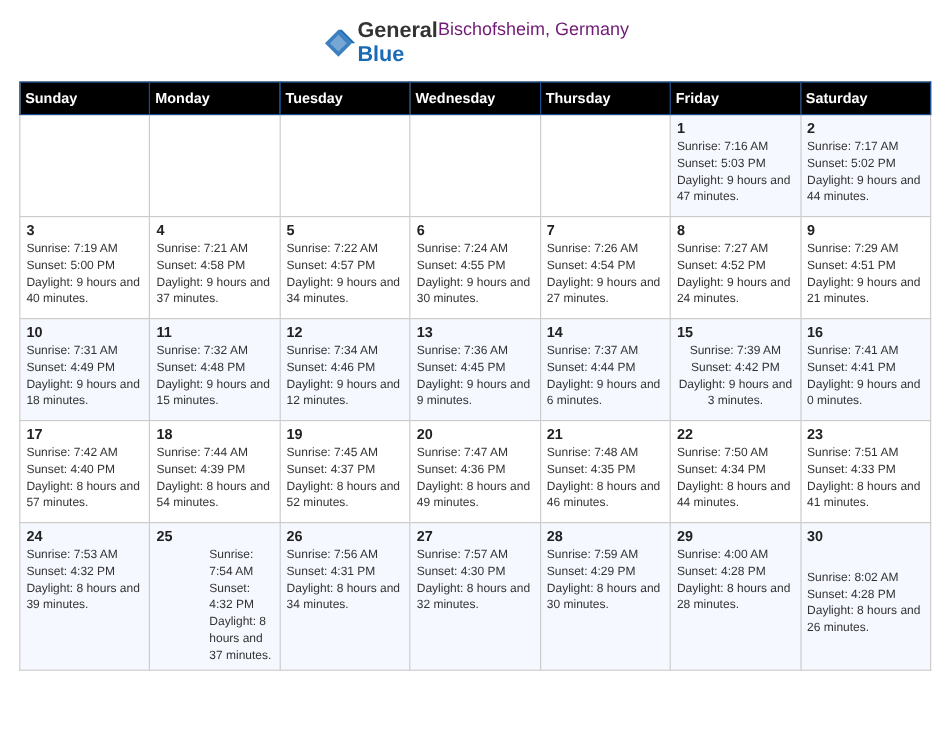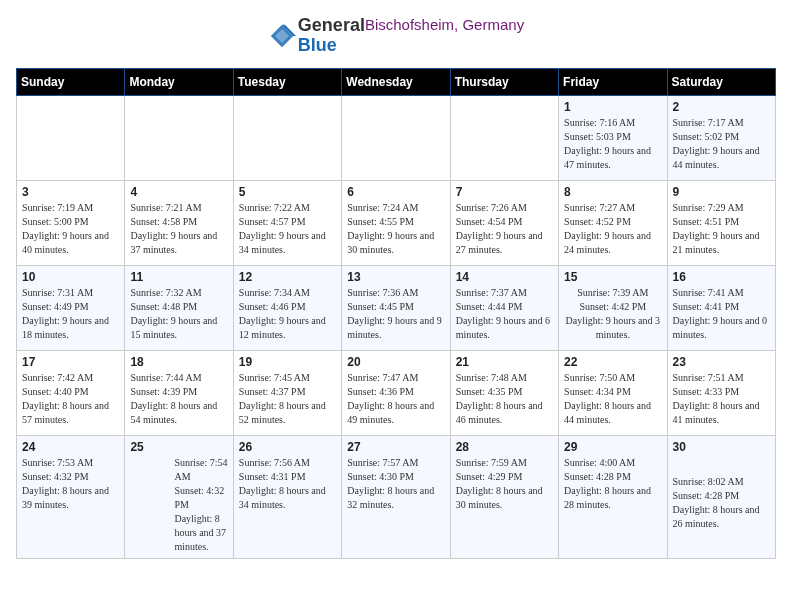--- a/index.html
+++ b/index.html
@@ -73,21 +73,20 @@
     .day-number {
       font-size: 12px;
       font-weight: bold;
       display: block;
       margin-bottom: 2px;
     }
     .day-info {
       font-size: 10px;
       color: #333;
       line-height: 1.4;
-      font-family: Liberation Serif, serif;
     }
     .empty-cell {
       background: #fff !important;
     }
   </style>
 </head>
 <body>
 
 <div class="header">
   <div class="logo">

